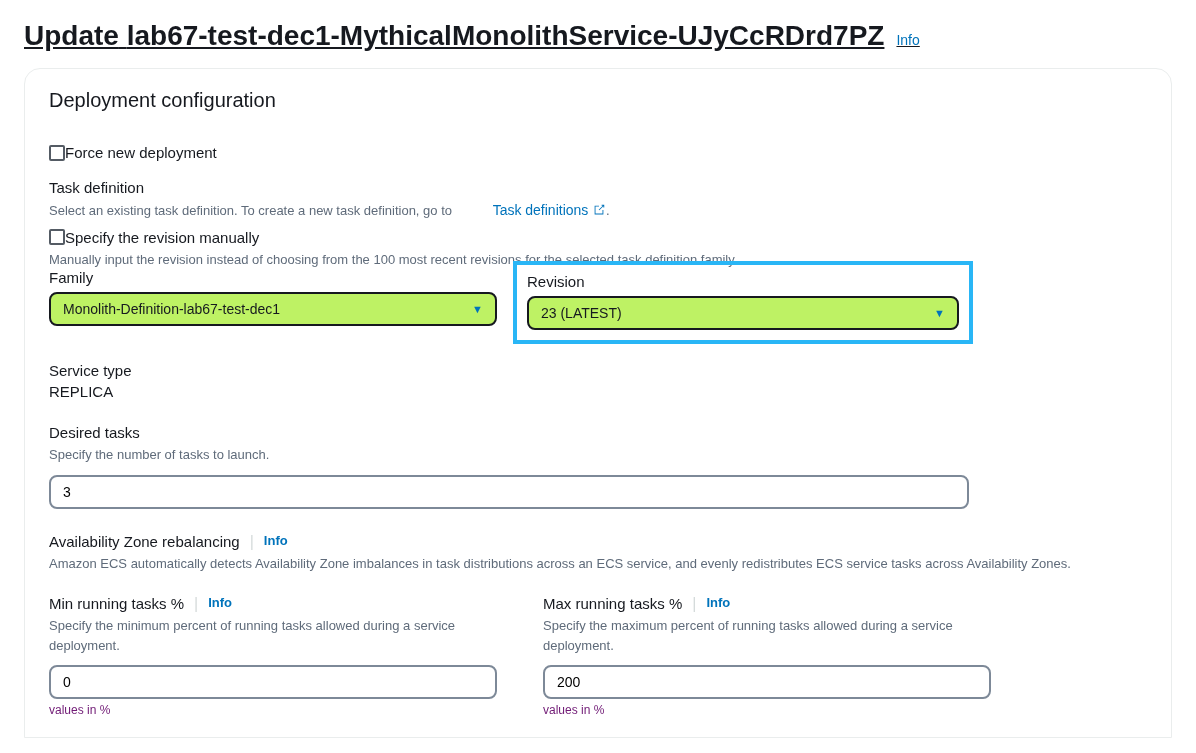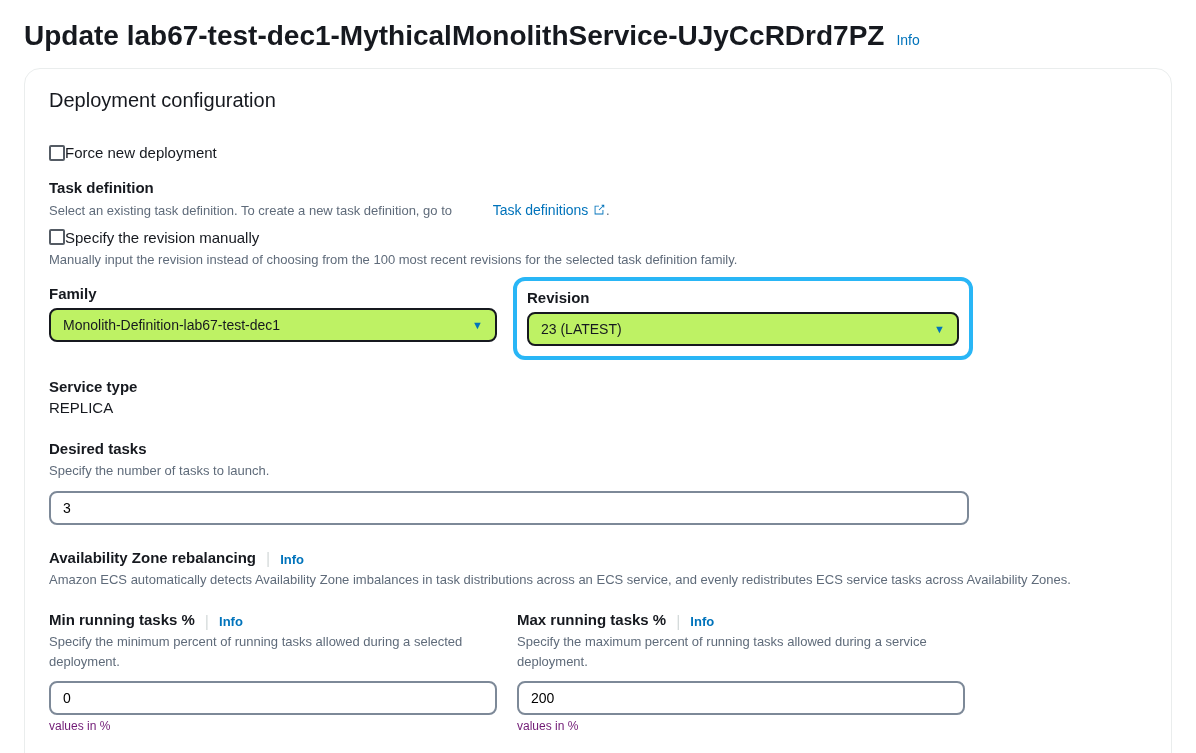--- a/index.html
+++ b/index.html
@@ -1,43 +1,43 @@
 <!DOCTYPE html>
 <html><head>
 <meta charset="utf-8">
 <style>
 * { box-sizing: border-box; margin: 0; padding: 0; }
 body { font-family: "Amazon Ember", "Helvetica Neue", Arial, sans-serif; background: #fff; color: #16191f; }
 .page { padding: 20px 24px; }
-.page-header { display: flex; align-items: baseline; gap: 12px; margin-bottom: 16px; }
+.page-header { display: flex; align-items: baseline; gap: 12px; margin-bottom: 16px; text-decoration: underline; }
 .page-title { font-size: 28px; font-weight: 700; }
 .info-link { color: #0073bb; font-size: 14px; font-weight: 400; cursor: pointer; }
 .info-link-small { color: #0073bb; font-size: 13px; font-weight: 700; cursor: pointer; }
 .container { border: 1px solid #eaeded; border-radius: 16px 16px 0 0; padding: 20px 24px; }
 .section-title { font-size: 20px; font-weight: 400; margin-bottom: 32px; }
 .checkbox-row { display: flex; align-items: center; margin-bottom: 4px; }
 .checkbox { width: 16px; height: 16px; border: 2px solid #545b64; border-radius: 2px; background: #fff; cursor: pointer; flex-shrink: 0; }
 .checkbox-label { font-size: 15px; color: #16191f; }
 .helper-text { font-size: 13px; color: #5f6b7a; line-height: 1.5; }
 .field-group { margin-top: 18px; }
-.field-label { font-size: 15px; font-weight: 700; margin-bottom: 4px; }
-.row-2 { display: flex; gap: 28px; margin-top: 16px; }
+.field-label { font-size: 15px; font-weight: 400; margin-bottom: 4px; }
+.row-2 { display: flex; gap: 28px; margin-top: 0; }
 .col { flex: 0 0 448px; }
 .select-wrap { position: relative; }
 .select-field { width: 100%; border: 2px solid #16191f; border-radius: 8px; padding: 7px 36px 7px 12px; font-size: 14px; background: #bef264; cursor: pointer; }
 .select-caret { position: absolute; right: 14px; top: 50%; transform: translateY(-50%); color: #0073bb; font-size: 11px; pointer-events: none; }
-.highlight-box { border: 4px solid #29b6f6; border-radius: 12px; padding: 8px 10px 10px 10px; margin-left: -12px; margin-top: -8px; }
+.highlight-box { border: 4px solid #29b6f6; border-radius: 0; padding: 8px 10px 10px 10px; margin-left: -12px; margin-top: -8px; }
 .value-text { font-size: 15px; margin-top: 4px; }
 .text-input { width: 100%; border: 2px solid #7d8998; border-radius: 8px; padding: 7px 12px; font-size: 14px; }
 .full-input { width: 920px; }
-.section-header-row { display: flex; align-items: center; gap: 10px; }
+.section-header-row { display: flex; align-items: flex-start; gap: 10px; }
 .divider { color: #d5dbdb; }
 .link-inline { color: #0073bb; font-size: 14px; cursor: pointer; margin-left: 37px; }
 .ext-icon { display: inline-block; vertical-align: -2px; }
-.dual-col { display: flex; gap: 20px; margin-top: 22px; }
+.dual-col { display: flex; gap: 46px; margin-top: 22px; }
 .dual-col .col2 { flex: 0 0 448px; }
 .small-note { font-size: 12px; color: #701a75; margin-top: 4px; }
 .mt-6 { margin-top: 6px; }
 .mt-10 { margin-top: 10px; }
 .mt-24 { margin-top: 24px; }
 </style>
 </head>
 <body>
 
 <div class="page">
@@ -113,21 +113,21 @@
       <div class="helper-text">Amazon ECS automatically detects Availability Zone imbalances in task distributions across an ECS service, and evenly redistributes ECS service tasks across Availability Zones.</div>
     </div>
 
     <div class="dual-col">
       <div class="col2">
         <div class="section-header-row">
           <span class="field-label">Min running tasks %</span>
           <span class="divider">|</span>
           <span class="info-link-small">Info</span>
         </div>
-        <div class="helper-text">Specify the minimum percent of running tasks allowed during a selected deployment.</div>
+        <div class="helper-text">Specify the minimum percent of running tasks allowed during a service deployment.</div>
         <input class="text-input mt-10" value="0" style="">
         <div class="small-note">values in %</div>
       </div>
       <div class="col2">
         <div class="section-header-row">
           <span class="field-label">Max running tasks %</span>
           <span class="divider">|</span>
           <span class="info-link-small">Info</span>
         </div>
         <div class="helper-text">Specify the maximum percent of running tasks allowed during a service deployment.</div>

